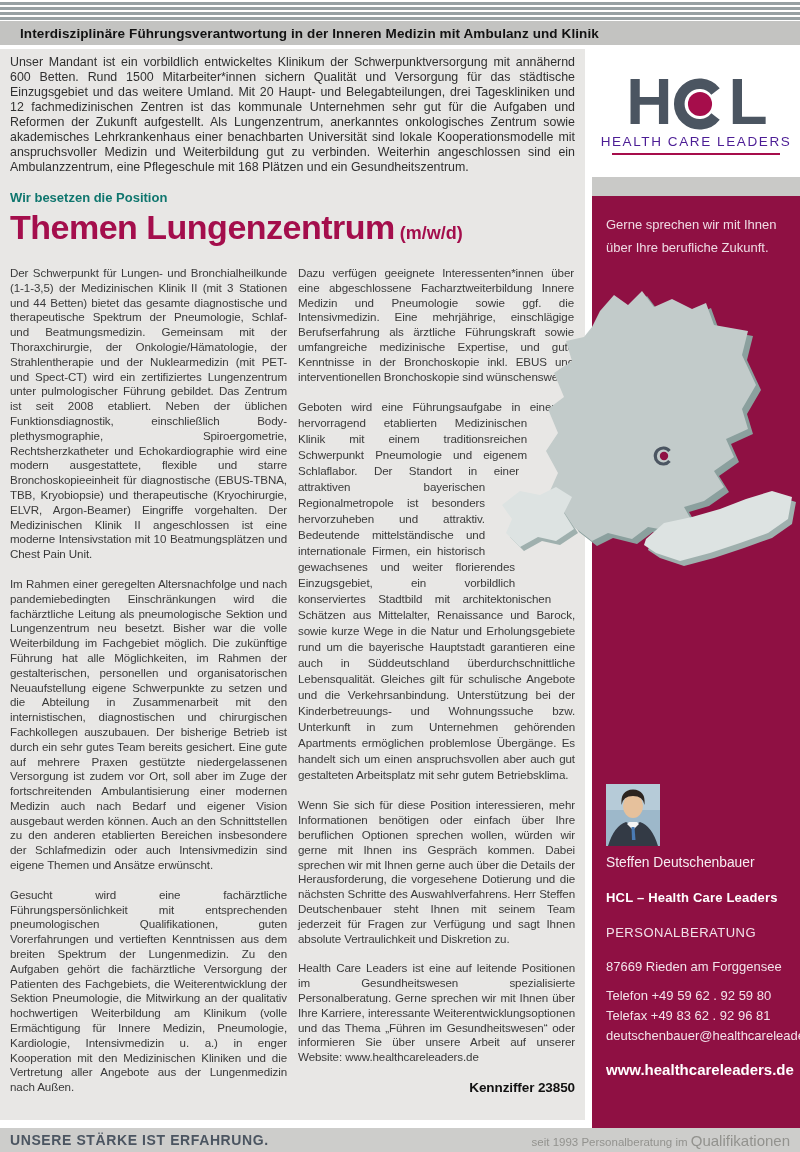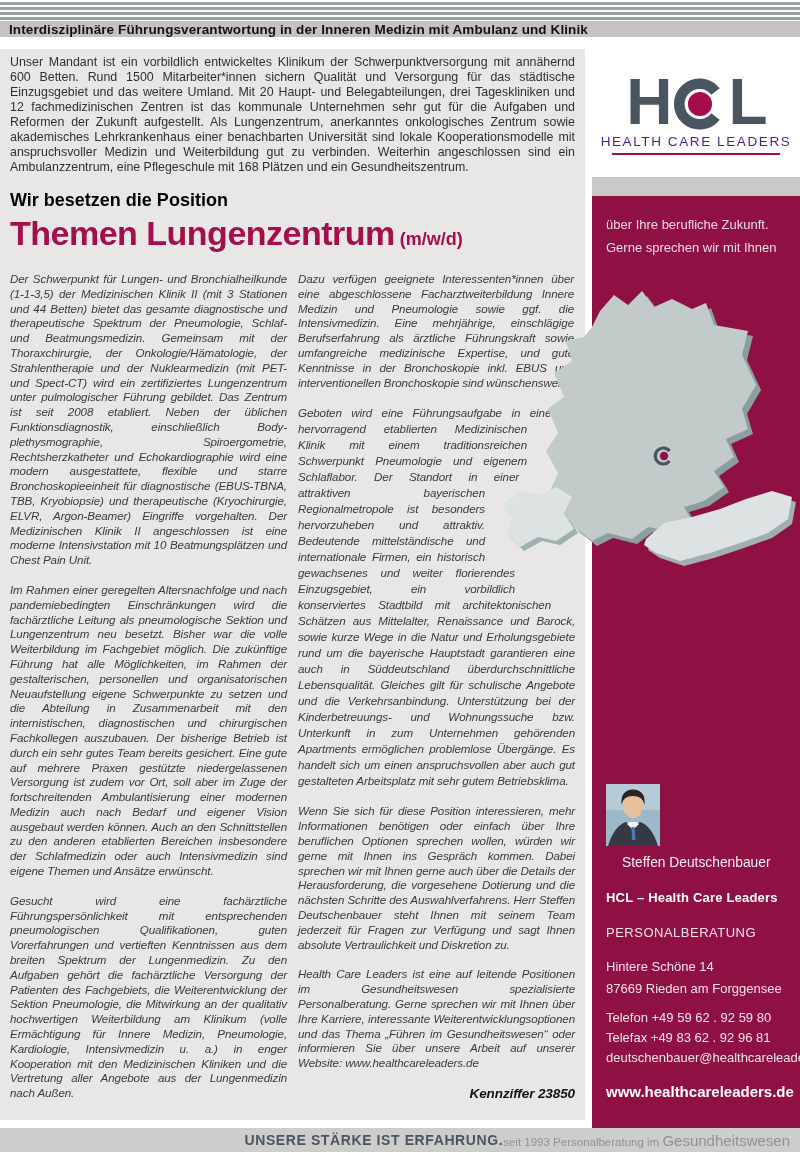--- a/index.html
+++ b/index.html
@@ -5,60 +5,60 @@
   html,body{margin:0;padding:0;}
   body{
     width:800px;height:1152px;position:relative;background:#ffffff;
     font-family:"Liberation Sans",sans-serif;overflow:hidden;
     -webkit-font-smoothing:antialiased;
   }
   
   .stripes{position:absolute;top:0;left:0;width:800px;height:21px;
     background:repeating-linear-gradient(to bottom,#ffffff 0 2px,#97a0a3 2px 5px);}
   
-  .topbar{position:absolute;top:21px;left:0;width:800px;height:16px;background:#c3c3c1;
-    display:flex;align-items:center;box-sizing:border-box;padding-left:9px;
+  .topbar{position:absolute;top:21px;left:0;width:800px;height:24px;background:#c3c3c1;
+    display:flex;align-items:center;box-sizing:border-box;padding-left:20px;
     font-size:13.5px;font-weight:bold;color:#121212;letter-spacing:.1px;}
   
   .content-bg{position:absolute;top:49px;left:0;width:585px;height:1071px;background:#e8e7e5;}
   .main{position:absolute;top:55px;left:10px;width:565px;}
   .intro{margin:0;font-size:12.4px;line-height:15px;text-align:justify;color:#303030;}
-  .pos-label{margin:15px 0 0;font-size:18px;font-weight:bold;color:#000000;}
+  .pos-label{margin:15px 0 0;font-size:13px;font-weight:bold;color:#0f766e;}
   .headline{margin:3px 0 0;font-size:34px;font-weight:bold;color:#a40e4c;letter-spacing:-.5px;line-height:38px;}
   .headline .suffix{font-size:18px;letter-spacing:0;margin-left:5px;}
   .columns{display:flex;gap:11px;margin-top:14px;}
-  .col{width:277px;font-size:11.6px;letter-spacing:-.1px;text-align:justify;color:#3a3a3a;font-style:italic;}
+  .col{width:277px;font-size:11.6px;letter-spacing:-.1px;text-align:justify;color:#3a3a3a;}
   .col p{margin:0 0 15px;line-height:14.8px;}
   .col-right p.airy{line-height:16px;}
   .fs{float:right;clear:right;}
   .kennziffer{clear:right;text-align:right;font-weight:bold;font-size:13.5px;color:#111;margin-top:14px;}
   
   .logo-box{position:absolute;top:49px;left:592px;width:208px;height:128px;background:#ffffff;
     display:flex;flex-direction:column;align-items:center;justify-content:center;}
   .hcl-logo{display:flex;align-items:center;color:#4b5561;font-weight:bold;font-size:64px;line-height:60px;letter-spacing:-2px;}
   .hcl-logo svg{margin:4px 1px 0;}
   .logo-sub{margin-top:2px;font-size:13.5px;letter-spacing:1.6px;color:#4c1d95;white-space:nowrap;}
   .logo-rule{width:168px;height:2px;background:#a60d4b;margin-top:4px;}
   .gray-band{position:absolute;top:177px;left:592px;width:208px;height:19px;background:#c9c9c7;}
   .red-area{position:absolute;top:196px;left:592px;width:208px;height:932px;background:#8f1043;color:#f2e2ea;}
   .tagline{padding:17px 14px 0;font-size:13px;line-height:23px;color:#efdbe4;}
   .consultant{position:absolute;top:588px;left:14px;right:13px;}
   .photo{width:54px;height:62px;display:block;}
-  .name{margin-top:9px;font-size:13.8px;color:#f7edf2;margin-left:16px;}
+  .name{margin-top:9px;font-size:13.8px;color:#f7edf2;}
   .company{margin-top:20px;font-size:13px;font-weight:bold;color:#ffffff;letter-spacing:.2px;}
   .services{margin-top:17px;font-size:13px;line-height:22px;}
   .services .caps{letter-spacing:.5px;}
   .address{margin-top:12px;font-size:13px;line-height:22px;}
   .phones{margin-top:8px;font-size:13px;line-height:20px;}
   .website{margin-top:15px;font-size:15px;font-weight:bold;color:#ffffff;}
   
   .map{position:absolute;top:281px;left:496px;width:304px;height:318px;pointer-events:none;}
   
   .footer{position:absolute;top:1128px;left:0;width:800px;height:24px;background:#cdcdcb;
-    display:flex;align-items:center;justify-content:flex-end;box-sizing:border-box;padding:10px 10px;}
+    display:flex;align-items:center;justify-content:space-between;box-sizing:border-box;padding:10px 10px;}
   .footer-left{font-size:14px;font-weight:bold;color:#4b5561;letter-spacing:.6px;}
   .footer-right{font-size:11.5px;color:#92928e;}
   .footer-right .big{font-size:15px;}
 </style>
 </head>
 <body>
 
 <div class="stripes"></div>
 
 <div class="topbar">
@@ -109,41 +109,40 @@
       <span>L</span>
   </div>
   <div class="logo-sub">HEALTH CARE LEADERS</div>
   <div class="logo-rule"></div>
 </div>
 
 <div class="gray-band"></div>
 
 <div class="red-area">
   <div class="tagline">
+    <span style="display:block">Gerne sprechen wir mit Ihnen</span>
     <span style="display:block">über Ihre berufliche Zukunft.</span>
-    <span style="display:block">Gerne sprechen wir mit Ihnen</span>
   </div>
 
   <div class="consultant">
     <svg class="photo" viewBox="0 0 54 62">
       <rect width="54" height="62" fill="#9db8ca"></rect>
       <rect width="54" height="26" fill="#b6cbd8"></rect>
       <path d="M2 62 Q8 42 20 38 L27 42 L34 38 Q46 42 52 62 Z" fill="#333a45"></path>
       <path d="M21 40 L27 46 L33 40 L31 38 L23 38 Z" fill="#f4f4f4"></path>
       <path d="M25.5 43 L28.5 43 L29.5 56 L26 56 Z" fill="#4a7bb5"></path>
       <ellipse cx="27" cy="22" rx="10" ry="12" fill="#e6c19c"></ellipse>
       <path d="M15.5 21 Q14 6 27 5.5 Q40 6 38.5 21 Q37 12 27 12 Q17 12 15.5 21 Z" fill="#2c241f"></path>
     </svg>
     <div class="name">Steffen Deutschenbauer</div>
     <div class="company">HCL – Health Care Leaders</div>
     <div class="services">
       <span style="display:block" class="caps">PERSONALBERATUNG</span>
     </div>
     <div class="address">
-      <span style="display:block">Hintere Schöne 14</span>
       <span style="display:block">87669 Rieden am Forggensee</span>
     </div>
     <div class="phones">
       <span style="display:block">Telefon +49 59 62 . 92 59 80</span>
       <span style="display:block">Telefax +49 83 62 . 92 96 81</span>
       <span style="display:block">deutschenbauer@healthcareleaders.de</span>
     </div>
     <div class="website">www.healthcareleaders.de</div>
   </div>
 </div>
@@ -161,14 +160,14 @@
   <path d="M6 224 L24 210 L44 214 L60 206 L76 216 L68 232 L78 248 L60 260 L42 256 L24 266 L10 252 L16 238 Z" fill="#dde3e2"></path>
 
   <g>
     <path d="M173.5 170 A8 8 0 1 0 173.5 180" fill="none" stroke="#4b5561" stroke-width="3.2"></path>
     <circle cx="168" cy="175" r="4.2" fill="#8f1043"></circle>
   </g>
 </svg>
 
 <div class="footer">
   <span class="footer-left">UNSERE STÄRKE IST ERFAHRUNG.</span>
-  <span class="footer-right"><span>seit 1993 Personalberatung im </span><span class="big">Gesundheitswesen</span></span>
+  <span class="footer-right"><span>seit 1993 Personalberatung im </span><span class="big">Qualifikationen</span></span>
 </div>
 
 </body></html>

